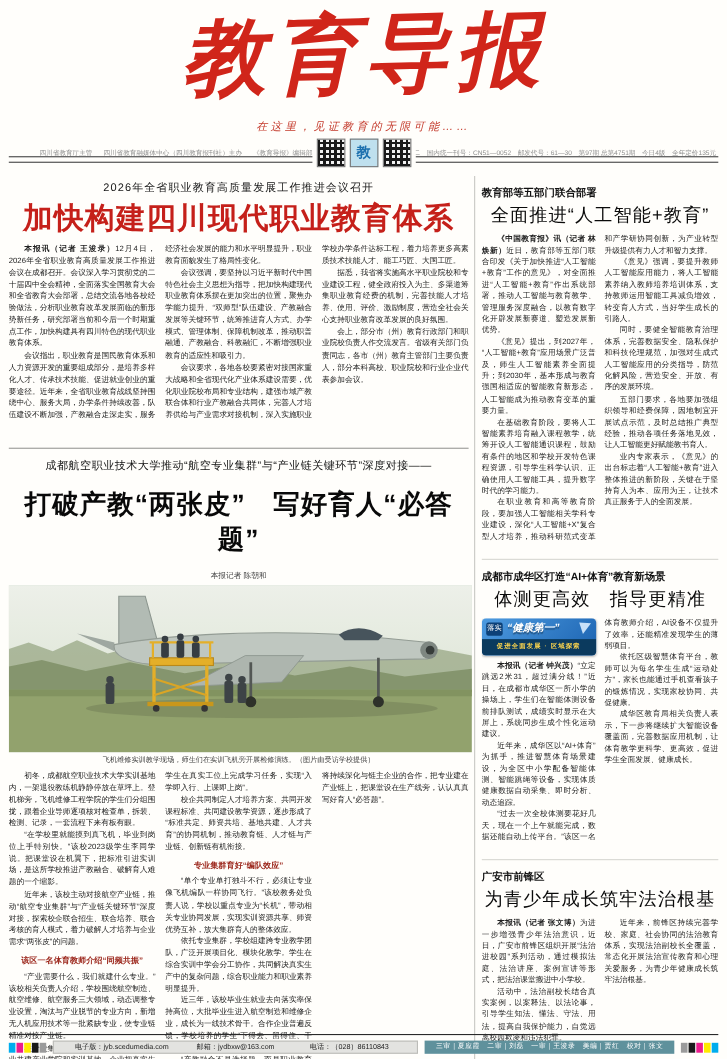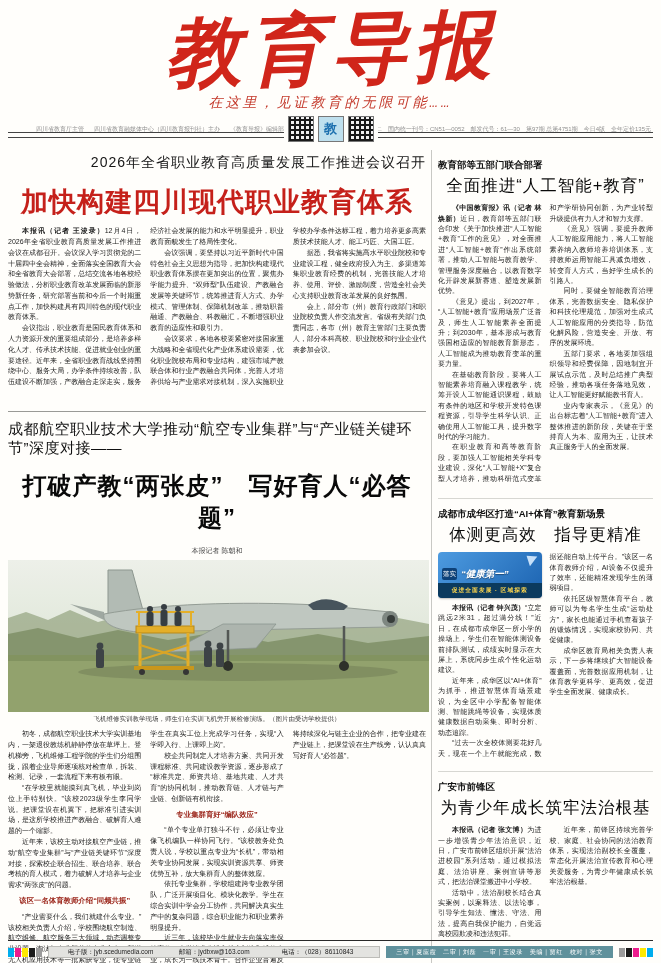--- a/index.html
+++ b/index.html
@@ -6,21 +6,21 @@
   html,body { background:#ffffff; }
   body { font-family:"Liberation Sans", sans-serif; }
   .page { position:relative; width:661px; height:963px; margin:0 auto; background:#fffefb; overflow:hidden; color:#1a1a1a; }
 
   
   .masthead { text-align:center; padding-top:6px; }
   .brand { display:inline-block; font-size:76px; line-height:1.12; font-weight:bold; font-style:italic;
            color:#d0251a; letter-spacing:7px; transform:rotate(-1.5deg);
            font-family:"DejaVu Serif","Liberation Serif",serif; }
   .brand-en { font-size:8px; color:#3a3a3a; letter-spacing:4px; margin-top:2px; }
-  .slogan { font-size:14px; color:#c43a2c; font-style:italic; letter-spacing:3px; margin-top:3px;font-family:Liberation Mono, monospace; }
+  .slogan { font-size:10px; color:#c43a2c; font-style:italic; letter-spacing:3px; margin-top:17px; }
 
   
   .info-bar { position:relative; height:32px; margin:2px 8px 0; }
   .info-bar::after { content:""; position:absolute; left:0; right:0; top:18px; height:4px;
                      border-top:1px solid #444; border-bottom:1px solid #444; }
   .info-left, .info-right { position:absolute; top:11px; font-size:6px; color:#8f8f8f; white-space:nowrap; z-index:1; }
   .info-left { left:28px; }
   .info-left span { margin-right:10px; }
   .info-right { right:2px; }
   .qr-group { position:absolute; left:50%; top:2px; transform:translateX(-50%); display:flex; gap:4px; z-index:2; background:#fffefb; padding:0 4px; }
@@ -29,52 +29,52 @@
           repeating-linear-gradient(0deg,#1a1a1a 0 2px,transparent 2px 5px),
           repeating-linear-gradient(90deg,#1a1a1a 0 2px,#f2f2f2 2px 5px); }
   .qr.logo { background:#bfe0ee; display:flex; align-items:center; justify-content:center;
              color:#1c6fae; font-size:13px; font-weight:bold; }
 
   
   .content { display:flex; padding:0 8px; margin-top:4px; }
   .left-zone { width:424px; padding-right:5px; border-right:1px solid #c8c8c4; }
   .right-zone { flex:1; padding-left:6px; }
 
-  .kicker { text-align:right; font-size:14px; color:#161616; margin:4px 0 12px; letter-spacing:1px; }
+  .kicker { text-align:center; font-size:10px; color:#161616; margin:4px 0 2px; letter-spacing:1px; }
   h1.main-headline { text-align:center; font-size:27px; font-weight:bold; color:#c5201a; letter-spacing:1px; margin:1px 0 6px; }
 
   .cols-3 { column-count:3; column-gap:9px; column-fill:auto; overflow:hidden;
             font-size:7px; line-height:10.8px; text-align:justify; color:#222; }
   .cols-2 { column-count:2; column-gap:8px; column-fill:auto; overflow:hidden;
             font-size:7px; line-height:10.4px; text-align:justify; color:#222; }
   .cols-3 p, .cols-2 p { text-indent:2em; margin:0; }
   .lead { font-weight:bold; }
   .main-body { height:178px; }
 
   .sec-rule { border-top:1px solid #9a9a96; margin-top:7px; }
 
-  .kicker2 { text-align:left; font-size:15px; color:#111; margin:8px 0 2px; letter-spacing:0.5px; }
+  .kicker2 { text-align:center; font-size:10px; color:#111; margin:8px 0 2px; letter-spacing:0.5px; }
   h2.feature-headline { text-align:center; font-size:24px; font-weight:bold; color:#090909; letter-spacing:1px; margin:12px; }
   .byline { text-align:center; font-size:7px; color:#444; margin:3px 0 4px; }
   .photo-wrap { width:421px; height:152px; overflow:hidden; background:#dfe5db; }
   .caption { text-align:center; font-size:6.5px; color:#3d3d3d; margin:3px 0 5px; }
   .feature-body { height:287px; }
   p.subhead { font-weight:bold; color:#9c271c; text-align:center; text-indent:0; margin:5px 0; font-size:7.4px; }
 
   .kicker-sm { text-align:left; font-size:9.5px; font-weight:bold; color:#111; margin:9px 0 3px; }
   h2.right-headline { text-align:center; font-size:16.5px; font-weight:normal; color:#0a0a0a; letter-spacing:1px; margin:0 0 6px; }
   .ai-body { height:288px; }
   .thin-rule { border-top:1px solid #d7d7d2; margin:7px 0 0; }
   .sports-body { height:212px; }
   .law-body { height:128px; }
 
   
   .badge { break-inside:avoid; width:100%; margin:0 0 5px; border-radius:4px; overflow:hidden;
            background:linear-gradient(135deg,#4d9be0,#1b62b0); box-shadow:0 1px 2px rgba(0,0,0,.25); }
-  .badge-top { display:flex; align-items:center; padding:16px 4px 3px; position:relative; }
+  .badge-top { display:flex; align-items:center; padding:4px 4px 3px; position:relative; }
   .badge-tag { width:15px; background:#0d4178; color:#fff; font-size:6.5px; line-height:7.5px; text-align:center; padding:2px 0; border-radius:2px; }
   .badge-title { color:#fff; font-size:9.5px; font-weight:bold; font-style:italic; margin-left:4px; text-shadow:0 1px 1px rgba(0,0,0,.4); }
   .badge-plane { position:absolute; right:4px; top:2px; width:0; height:0;
                  border-left:10px solid #d8ecff; border-top:4px solid transparent; border-bottom:7px solid transparent;
                  transform:rotate(-18deg); opacity:.9; }
   .badge-bar { background:#0b3a5e; color:#ffd74d; font-size:5.8px; text-align:center; padding:2.5px 0; letter-spacing:1px; font-weight:bold; }
 
   
   .footer { position:absolute; left:0; right:0; bottom:4px; }
   .footer-rule { border-top:1px solid #2a2a2a; margin:0 8px 4px; }

